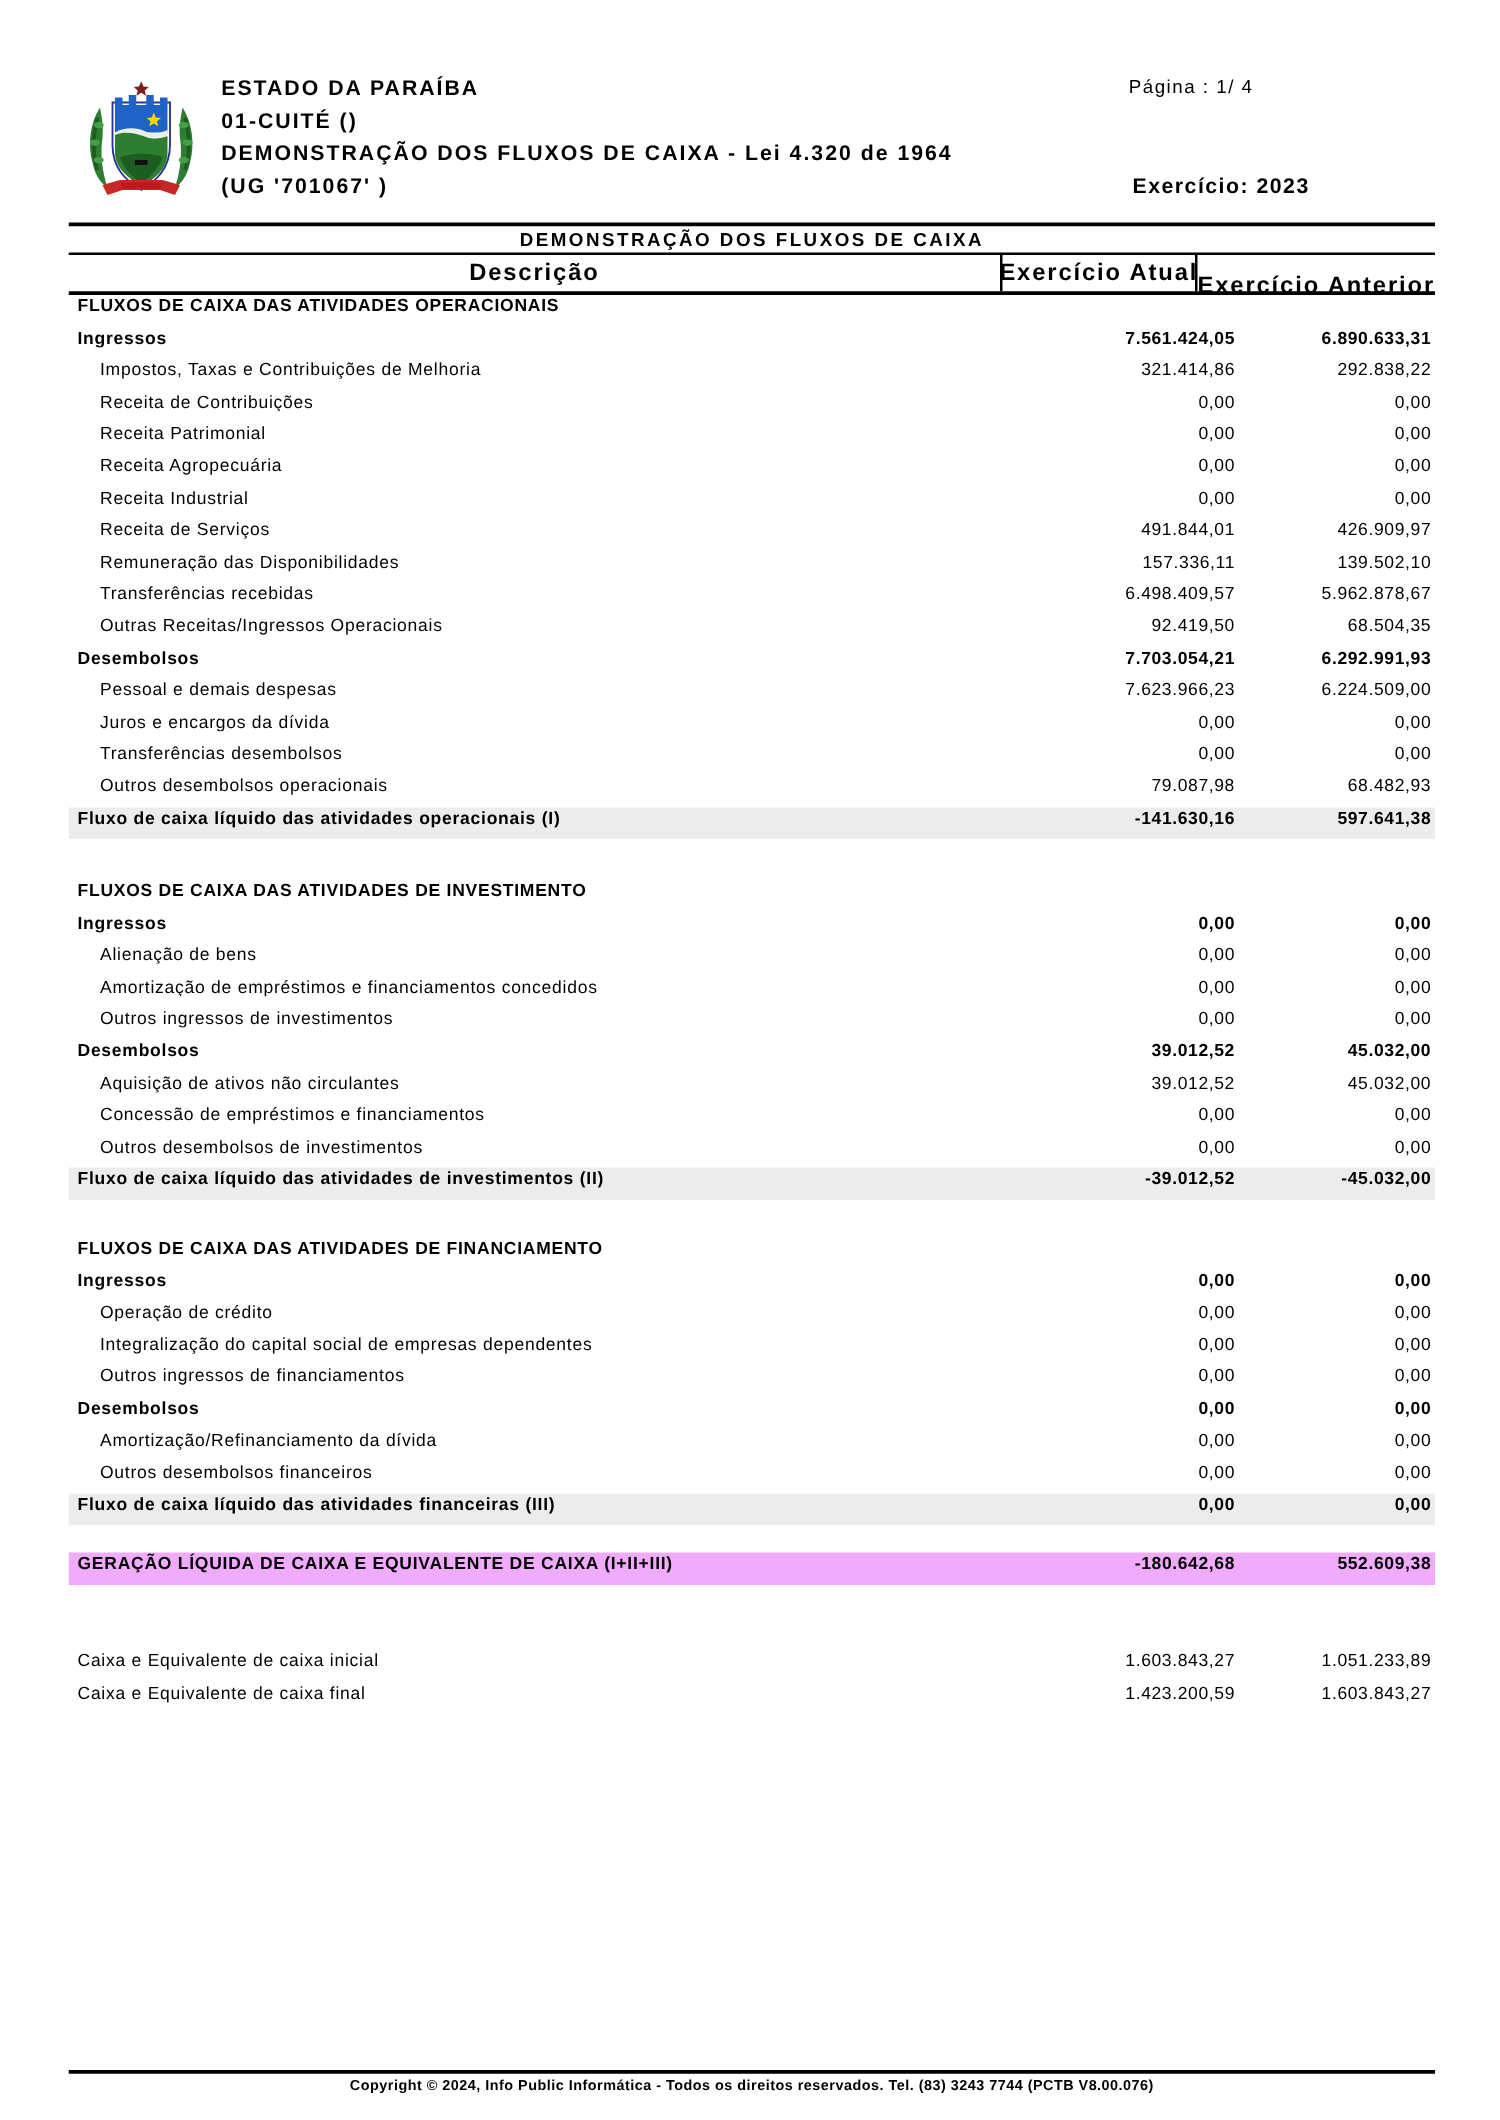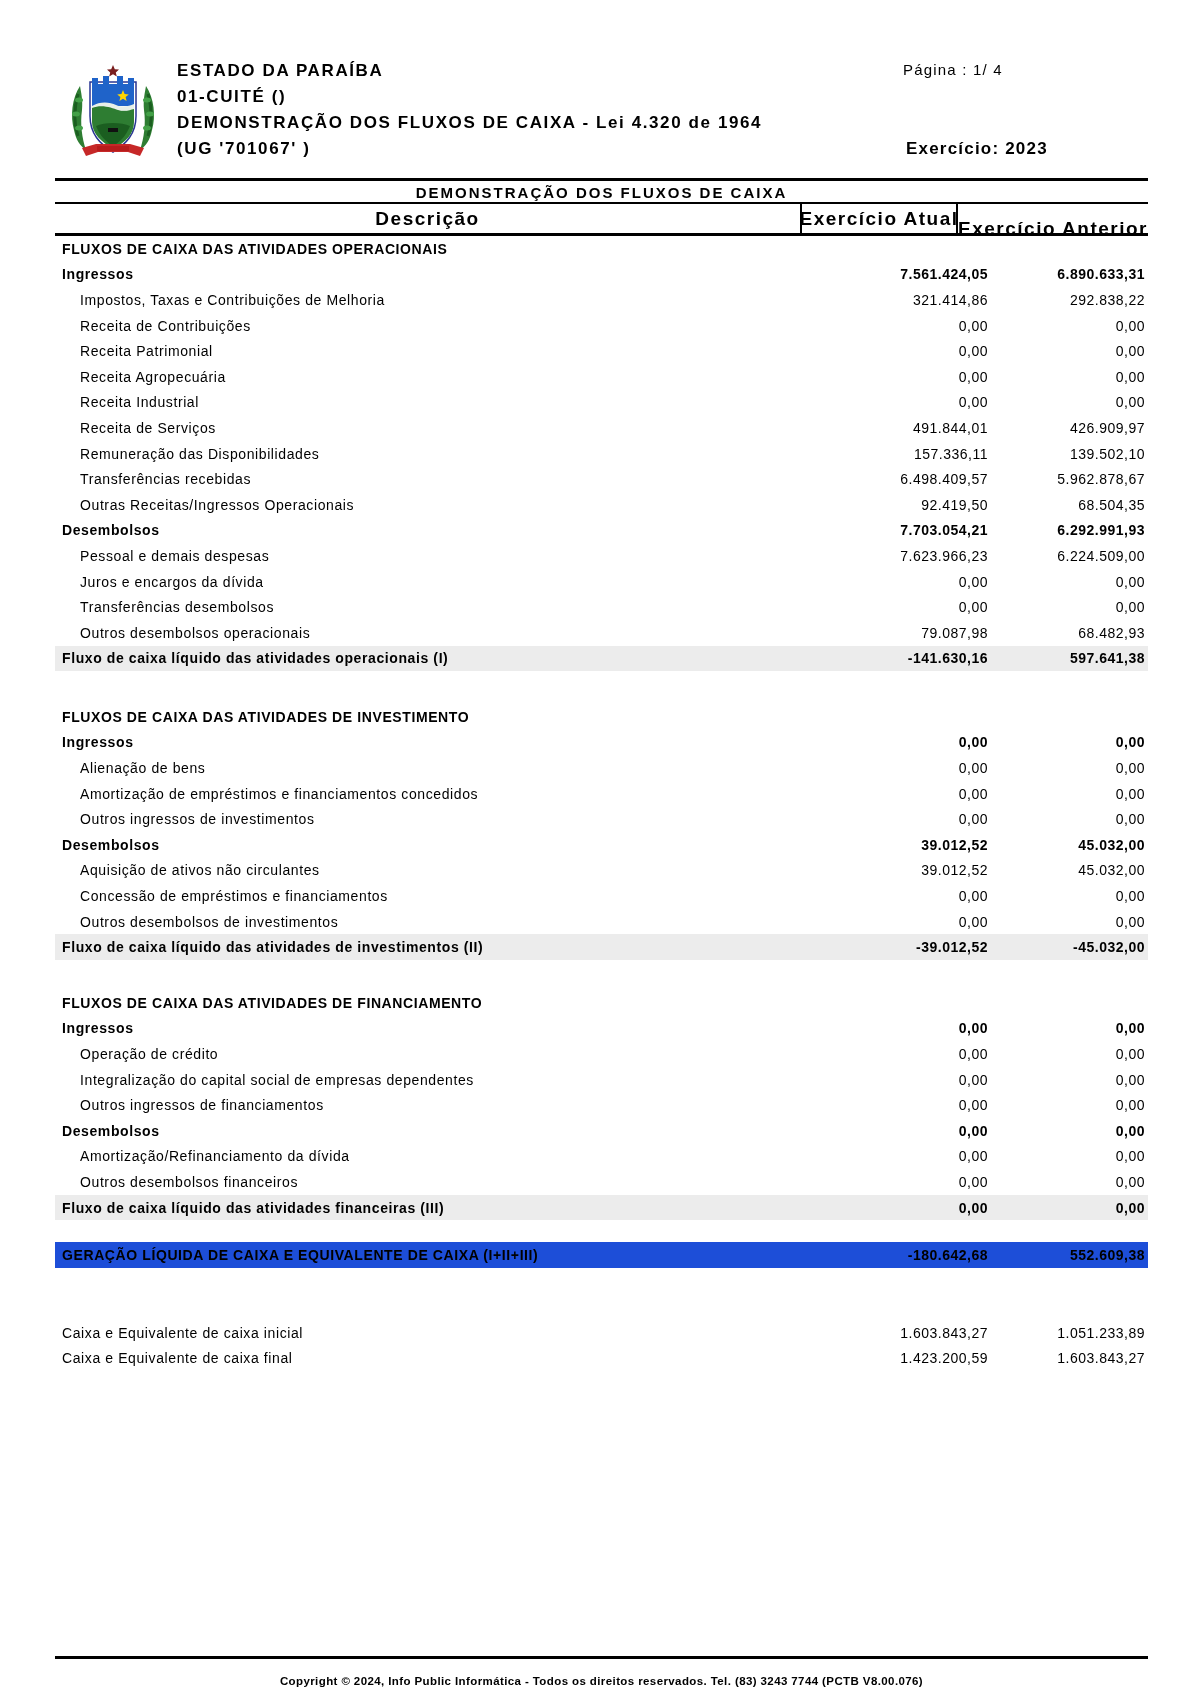--- a/index.html
+++ b/index.html
@@ -28,33 +28,33 @@
     border-bottom:2px solid #000; white-space:nowrap;
   }
   .t-head { display:flex; height:32px; border-bottom:3px solid #000; font-size:19px; font-weight:bold; letter-spacing:1.5px; }
   .t-head > div { display:flex; align-items:center; justify-content:center; white-space:nowrap; }
   .t-head .c1 { width:777px; border-right:2px solid #000; }
   .t-head .c2 { width:156px; border-right:2px solid #000; }
   .t-head .c3 { flex:1;margin-top:21px; }
 
   
   #rows { width:100%; }
-  .row { display:flex; align-items:center; height:25.6px; font-size:14px; letter-spacing:0.6px; padding-right:3px; }
+  .row { display:flex; align-items:flex-start; height:25.6px; font-size:14px; letter-spacing:0.6px; padding-right:3px; }
   .row .lbl { flex:1; padding-left:7px; white-space:nowrap; overflow:hidden; }
   .row.detail .lbl { padding-left:25px; }
   .row .va { width:150px; text-align:right; white-space:nowrap; letter-spacing:0.5px; }
   .row .vb { width:157px; text-align:right; white-space:nowrap; letter-spacing:0.5px; }
   .row.section, .row.group, .row.total { font-weight:bold; }
   .gap { width:100%; }
 
   
   .report-footer {
     position:absolute; left:55px; top:1656px; width:1093px;
     border-top:3px solid #000; text-align:center;
-    font-size:11.5px; font-weight:bold; letter-spacing:0.4px; padding-top:16px;
+    font-size:11.5px; font-weight:bold; letter-spacing:0.4px; padding-top:4px;
     white-space:nowrap;
   }
 </style>
 </head>
 <body>
 
 <div class="page">
 
   <svg class="hdr-logo" viewBox="0 0 94 102" xmlns="http://www.w3.org/2000/svg">
 
@@ -284,21 +284,21 @@
           <span class="lbl">Outros desembolsos financeiros</span>
           <span class="va">0,00</span>
           <span class="vb">0,00</span>
         </div>
         <div class="row total" style="background: rgb(236, 236, 236);">
           <span class="lbl">Fluxo de caixa líquido das atividades financeiras (III)</span>
           <span class="va">0,00</span>
           <span class="vb">0,00</span>
         </div>
         <div class="gap" style="height: 22px;"></div>
-        <div class="row total" style="background: #1d4ed8;">
+        <div class="row total" style="background: #f0abfc;">
           <span class="lbl">GERAÇÃO LÍQUIDA DE CAIXA E EQUIVALENTE DE CAIXA (I+II+III)</span>
           <span class="va">-180.642,68</span>
           <span class="vb">552.609,38</span>
         </div>
         <div class="gap" style="height: 52px;"></div>
         <div class="row plain">
           <span class="lbl">Caixa e Equivalente de caixa inicial</span>
           <span class="va">1.603.843,27</span>
           <span class="vb">1.051.233,89</span>
         </div>

